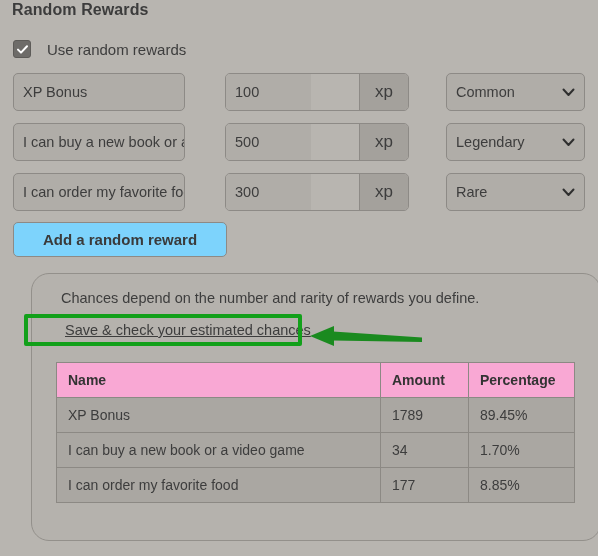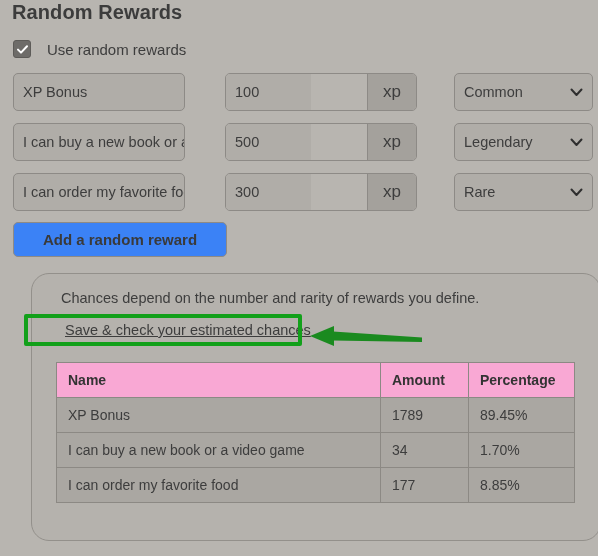--- a/index.html
+++ b/index.html
@@ -16,21 +16,21 @@
     position: relative;
   }
 
   .page { position: relative; width: 598px; height: 556px; }
 
   
   .title {
     position: absolute;
     left: 12px;
     top: 1px;
-    font-size: 20px;
+    font-size: 16px;
     font-weight: bold;
     color: #3c3c3c;
     letter-spacing: 0.1px;
   }
 
   
   .check-row {
     position: absolute;
     left: 13px;
     top: 40px;
@@ -92,21 +92,20 @@
   }
 
   .amount-group {
     display: flex;
     margin-left: 40px;
     border: 1px solid #8d8a86;
     border-radius: 5px;
     height: 38px;
     box-sizing: border-box;
     overflow: hidden;
-    gap: 8px;
   }
   .amount-input {
     width: 85px;
     background: #b0ada8;
     display: flex;
     align-items: center;
     padding-left: 9px;
     font-size: 14.5px;
     color: #3d3d3d;
     box-sizing: border-box;
@@ -140,21 +139,21 @@
     cursor: pointer;
   }
 
   
   .add-button {
     position: absolute;
     left: 13px;
     top: 222px;
     width: 214px;
     height: 35px;
-    background: #3b82f6;
+    background: #7dd3fc;
     border: 1px solid #8d8a86;
     border-radius: 5px;
     box-sizing: border-box;
     display: flex;
     align-items: center;
     justify-content: center;
     font-size: 15px;
     font-weight: bold;
     color: #3a3a3a;
     cursor: pointer;

